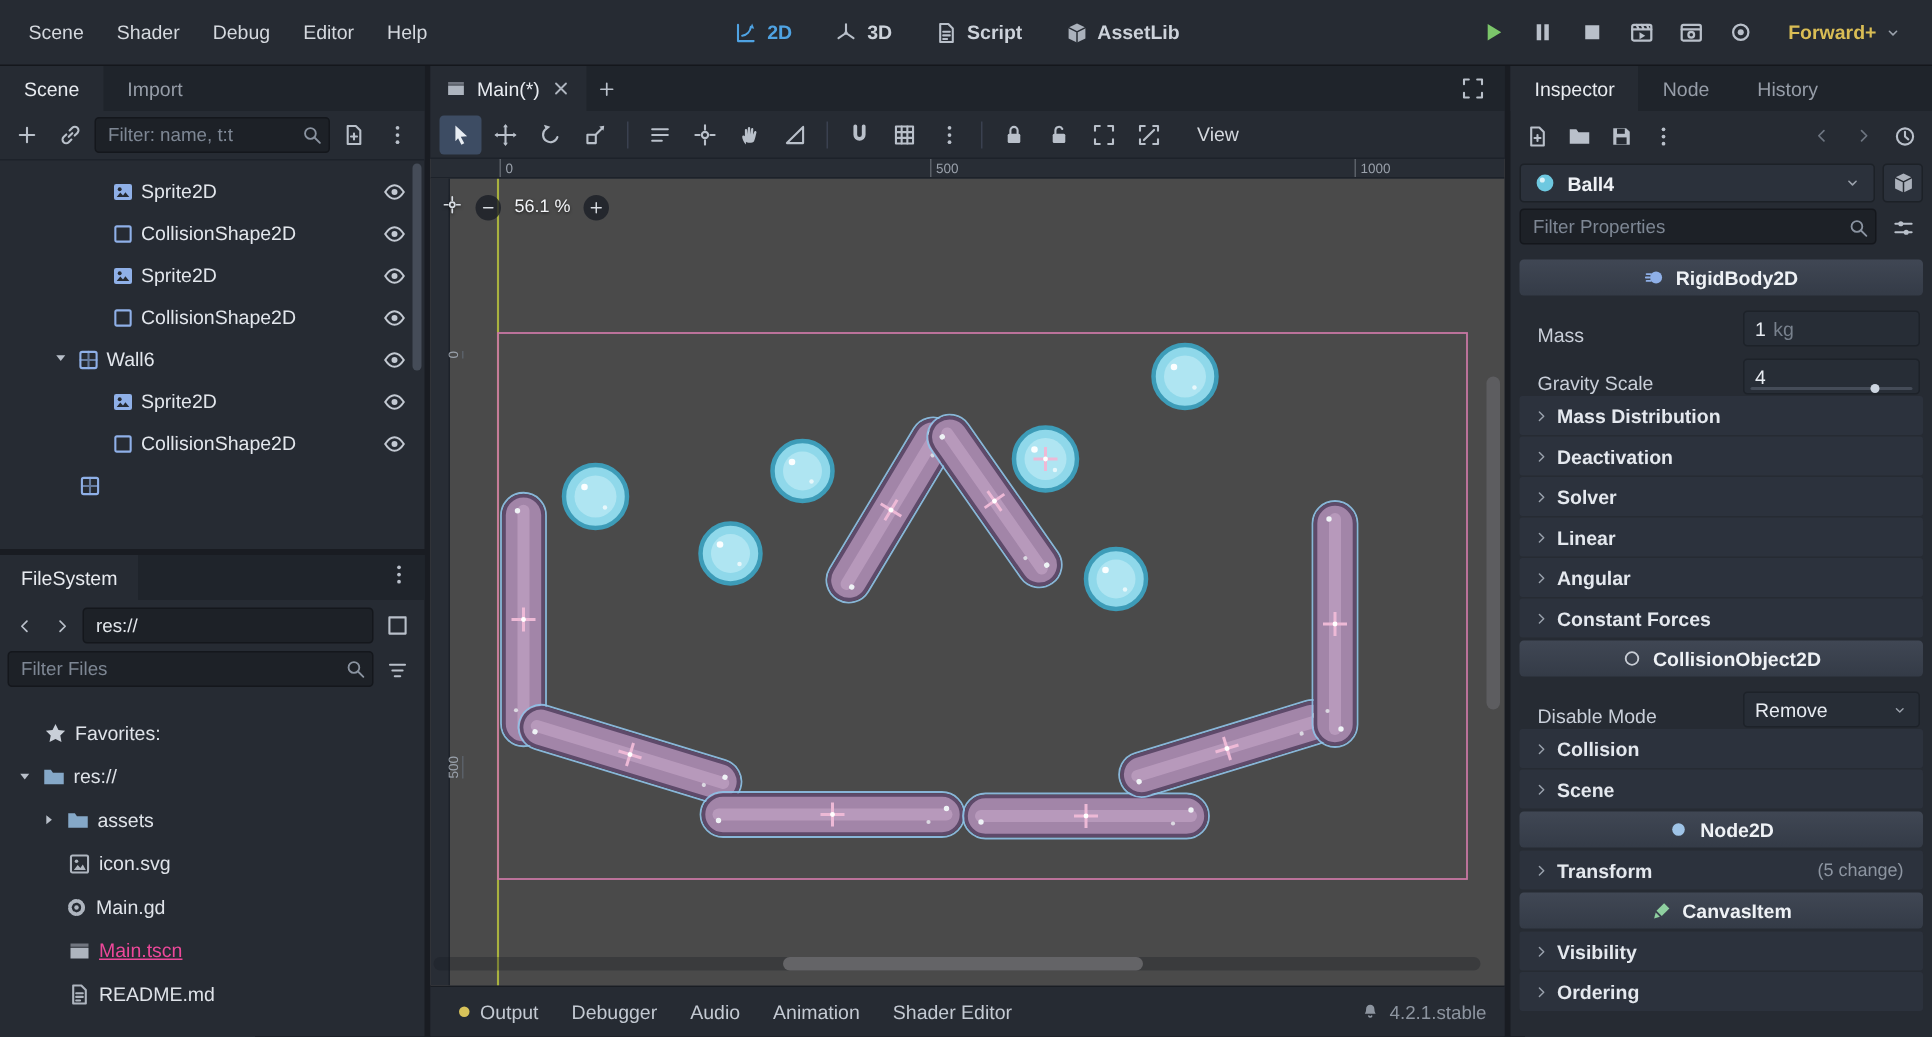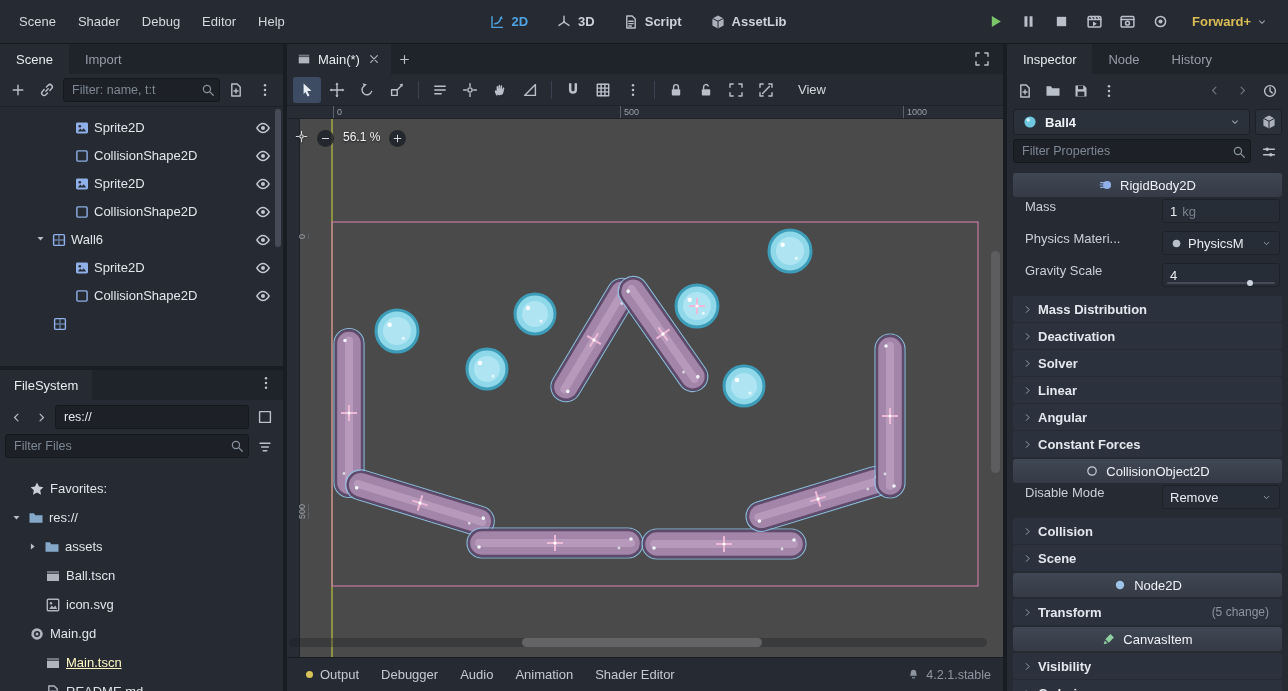--- a/index.html
+++ b/index.html
@@ -62,21 +62,21 @@
   #fs-title-tab{height:100%;display:flex;align-items:center;padding:0 14px;background:#262b33;color:#e8ebf0}
   #fs-title-row .tool-btn{margin-left:auto;margin-right:4px}
   .fs-nav{height:34px;display:flex;align-items:center;gap:3px;padding:0 5px;flex:none}
   .nav-arrow{width:22px;height:24px;display:flex;align-items:center;justify-content:center;color:#9aa1ab}
   .path-field{flex:1;background:#1d2127;border:1px solid #14171c;border-radius:3px;height:24px;color:#e4e8ed;
     padding:0 8px;font:inherit;font-size:12.5px;outline:none;min-width:0}
   .fs-filter{height:32px;display:flex;align-items:flex-start;gap:3px;padding:0 5px;flex:none}
   #fs-tree{flex:1;overflow:hidden;padding-top:8px}
   .fs-row{height:29px;display:flex;align-items:center;gap:5px}
   .fs-lbl{color:#dfe3e9;white-space:nowrap}
-  .fs-row.current .fs-lbl{color:#fef9c3;text-decoration:underline}
+  .fs-row.current .fs-lbl{color:#ec4899;text-decoration:underline}
 
   
   #center{flex:1;display:flex;flex-direction:column;min-width:0;background:#262b33}
   #scene-tabbar{height:30px;background:#1f242b;display:flex;align-items:center;flex:none}
   .vtab{height:100%;display:flex;align-items:center;gap:7px;padding:0 10px;background:#262b33;color:#e8ebf0}
   .vtab .icon{color:#aeb5bf;width:14px;height:14px}
   .tab-plus{width:28px;height:100%;display:flex;align-items:center;justify-content:center;color:#9aa1ab}
   #scene-tabbar .right{margin-left:auto;margin-right:8px}
 
   #vp-toolbar{height:32px;background:#262b33;border-bottom:1px solid #1d222a;display:flex;align-items:center;padding:0 6px;gap:2px;flex:none}
@@ -112,23 +112,23 @@
   .insp-toolbar{height:33px;display:flex;align-items:center;gap:2px;padding:0 5px;flex:none}
   .insp-toolbar .grow{flex:1}
   .node-row{margin:2px 6px 3px;display:flex;gap:5px;flex:none}
   .node-field{flex:1;display:flex;align-items:center;gap:7px;background:#2b313b;border:1px solid #1c2127;border-radius:3px;height:26px;padding:0 8px;min-width:0}
   .node-field .name{color:#eef1f5;font-weight:bold;white-space:nowrap;overflow:hidden}
   .node-field .chev{margin-left:auto;color:#9aa1ab;width:12px;height:12px}
   .sq-btn{width:27px;height:26px;display:flex;align-items:center;justify-content:center;background:#2b313b;border:1px solid #1c2127;border-radius:3px}
   .insp-filter{margin:1px 6px 6px;display:flex;gap:5px;flex:none}
   #insp-props{flex:1;overflow:hidden;padding:0 6px}
   .cat-row{height:24px;display:flex;align-items:center;justify-content:center;gap:7px;background:linear-gradient(#404754,#343b47);
-    color:#eef1f5;font-weight:normal;border-radius:3px;margin:2px 0}
+    color:#eef1f5;font-weight:bold;border-radius:3px;margin:2px 0}
   .cat-row .icon{width:14px;height:14px}
-  .prop-row{display:flex;align-items:flex-start;padding:0 2px 0 12px;height:32px;gap:4px}
+  .prop-row{display:flex;align-items:flex-end;padding:0 2px 0 12px;height:32px;gap:4px}
   .prop-lbl{flex:1;color:#c9cfd9;white-space:nowrap;overflow:hidden;text-overflow:ellipsis}
   .fld{width:118px;display:flex;align-items:center;gap:5px;background:#272d36;border:1px solid #1d2229;border-radius:3px;
     height:24px;padding:0 7px;position:relative;flex:none}
   .fld .val{color:#e8ecf2;white-space:nowrap;overflow:hidden}
   .fld .suffix{color:#78818d}
   .fld .chev{margin-left:auto;color:#9aa1ab;width:11px;height:11px}
   .fld .res-ic{width:13px;height:13px;color:#b9c0ca}
   .sl{position:absolute;left:4px;right:4px;bottom:2px;height:2px;background:#454c58;border-radius:1px}
   .sl-dot{position:absolute;top:-2px;width:6px;height:6px;border-radius:50%;background:#cdd5e0}
   .group-row{height:26px;display:flex;align-items:center;gap:5px;background:#2c323d;margin:1px 0;padding:0 9px;border-radius:2px}
@@ -545,38 +545,28 @@
                 <svg class="ig" viewBox="0 0 16 16">
                   <path class="f" d="M1.5 3.2h4.4l1.4 2h7.2v7.6H1.5z"></path>
                 </svg>
               </span>
               <span class="fs-lbl">assets</span>
             </div>
             <div class="fs-row" style="padding-left: 26px;">
               <span class="arr-sp"></span>
               <span class="icon " style="color: rgb(174, 181, 191);">
                 <svg class="ig" viewBox="0 0 16 16">
-                  <path class="f" d="M2 5.8h12v7.2H2z"></path>
-                  <path class="f" opacity=".55" d="M2 3h12v2.2H2z"></path>
-                </svg>
-              </span>
-              <span class="fs-lbl">Ball.tscn</span>
-            </div>
-            <div class="fs-row" style="padding-left: 26px;">
-              <span class="arr-sp"></span>
-              <span class="icon " style="color: rgb(174, 181, 191);">
-                <svg class="ig" viewBox="0 0 16 16">
                   <rect x="2.3" y="2.3" width="11.4" height="11.4" rx="1"></rect>
                   <circle class="f" cx="6" cy="6.2" r="1.2"></circle>
                   <path class="f" d="M4.2 12l2.6-3.4 1.8 2 1.6-2.2 2 3.6z"></path>
                 </svg>
               </span>
               <span class="fs-lbl">icon.svg</span>
             </div>
-            <div class="fs-row" style="padding-left: 10px;">
+            <div class="fs-row" style="padding-left: 24px;">
               <span class="arr-sp"></span>
               <span class="icon " style="color: rgb(174, 181, 191);">
                 <svg class="ig" viewBox="0 0 16 16">
                   <circle cx="8" cy="8" r="4.4" style="stroke-width:2.6" stroke-dasharray="2.2 1.45"></circle>
                   <circle class="f" cx="8" cy="8" r="1.5"></circle>
                 </svg>
               </span>
               <span class="fs-lbl">Main.gd</span>
             </div>
             <div class="fs-row current" style="padding-left: 26px;">
@@ -1088,37 +1078,20 @@
             <span>RigidBody2D</span>
           </div>
           <div class="prop-row">
             <span class="prop-lbl">Mass</span>
             <div class="fld">
               <span class="val">1</span>
               <span class="suffix">kg</span>
             </div>
           </div>
           <div class="prop-row">
-            <span class="prop-lbl">Physics Materi...</span>
-            <div class="fld">
-              <span class="icon res-ic">
-                <svg class="ig" viewBox="0 0 16 16">
-                  <circle class="f" cx="8" cy="8" r="4.6"></circle>
-                  <path d="M3.4 8a4.6 2 0 009.2 0" style="stroke-width:1" opacity=".6"></path>
-                </svg>
-              </span>
-              <span class="val">PhysicsM</span>
-              <span class="icon chev">
-                <svg class="ig" viewBox="0 0 16 16">
-                  <path d="M4.8 6.5L8 9.7l3.2-3.2"></path>
-                </svg>
-              </span>
-            </div>
-          </div>
-          <div class="prop-row">
             <span class="prop-lbl">Gravity Scale</span>
             <div class="fld">
               <span class="val">4</span>
               <div class="sl">
                 <div class="sl-dot" style="left: calc(77% - 3px);"></div>
               </div>
             </div>
           </div>
           <div class="group-row">
             <span class="icon grp-arr">

